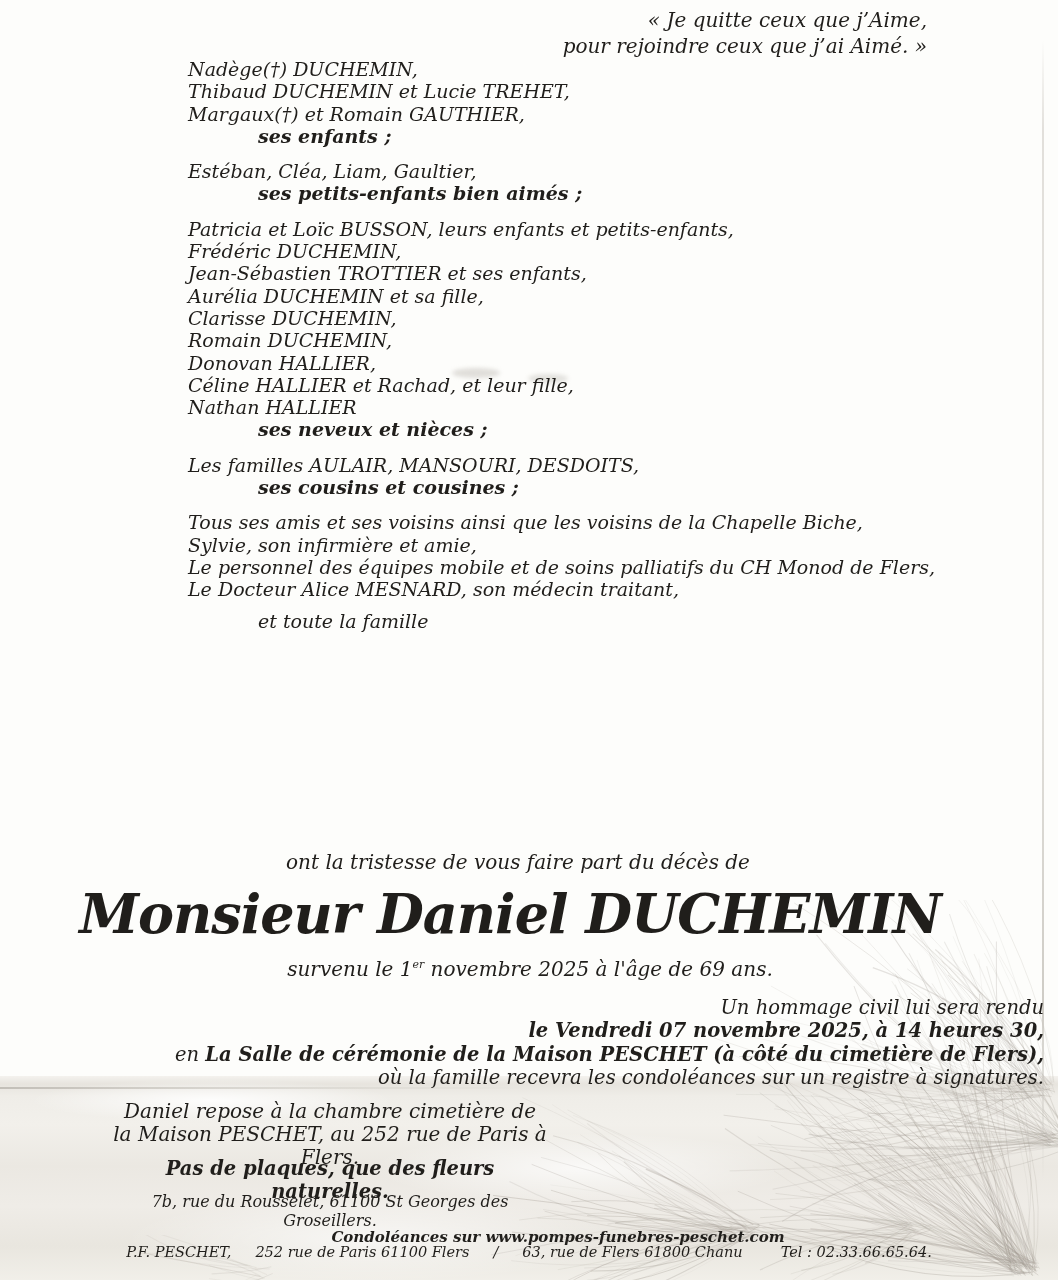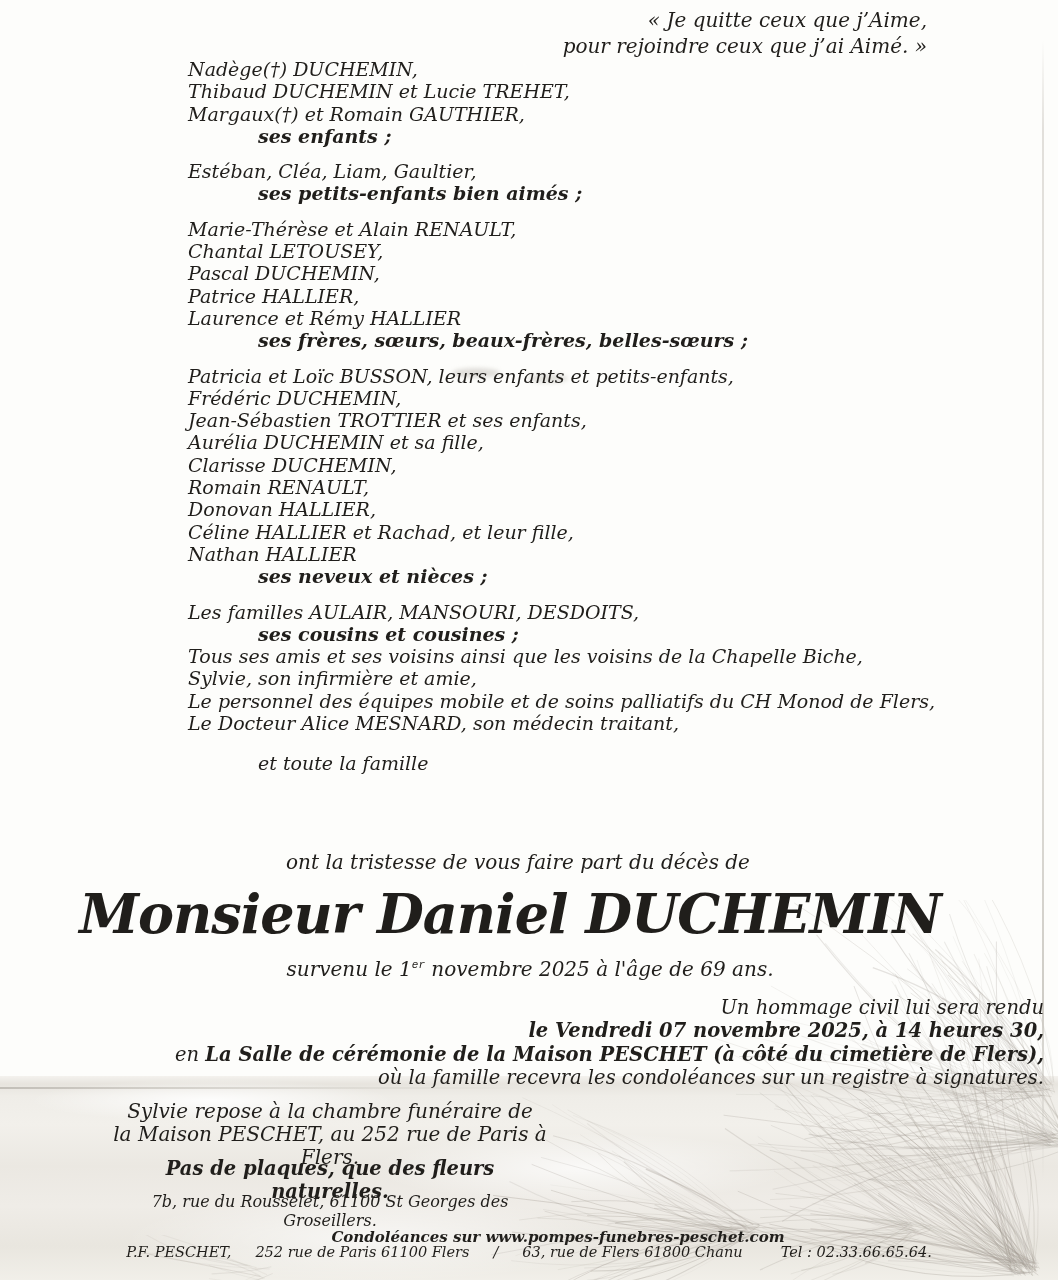--- a/index.html
+++ b/index.html
@@ -29,28 +29,28 @@
   }
   .smudge{position:absolute;border-radius:50%;filter:blur(2px);}
   .s1{left:452px;top:368px;width:48px;height:10px;background:rgba(188,184,178,.45);}
   .s2{left:528px;top:374px;width:40px;height:9px;background:rgba(188,184,178,.4);}
   
   .quote{position:absolute;top:7px;right:131px;text-align:right;font-size:20px;line-height:26px;}
   .family-col{position:absolute;left:188px;top:58px;font-size:19px;line-height:22.3px;}
   .family-group{margin-bottom:13px;}
   #family-groups .family-group:nth-child(5){margin-bottom:0;}
   .relation-label{font-weight:bold;padding-left:70px;}
-  .and-family{margin-top:18px;padding-left:70px;}
+  .and-family{margin-top:9px;padding-left:70px;}
   .announce{position:absolute;left:0;top:850px;width:1036px;text-align:center;font-size:20px;}
   .title{
     position:absolute;left:0;top:882px;width:1020px;margin:0;text-align:center;
     font-size:54px;font-weight:bold;font-style:italic;letter-spacing:-1px;white-space:nowrap;
   }
   .death-line{position:absolute;left:0;top:957px;width:1060px;text-align:center;font-size:20px;}
-  .death-line sup{font-size:0.55em;font-family:Liberation Mono, monospace;}
+  .death-line sup{font-size:0.55em;}
   .ceremony{position:absolute;left:0;top:996px;width:1044px;text-align:right;font-size:19.5px;line-height:23.4px;}
   .b{font-weight:bold;}
   .repose{position:absolute;left:110px;top:1100px;width:440px;text-align:center;font-size:20px;line-height:23px;}
   .flowers{position:absolute;left:110px;top:1157px;width:440px;text-align:center;font-size:19.5px;font-weight:bold;}
   .home-address{position:absolute;left:110px;top:1192px;width:440px;text-align:center;font-size:16px;}
   .footer1{position:absolute;left:0;top:1228px;width:1020px;text-align:center;font-size:15px;font-weight:bold;padding-left:48px;}
   .footer2{position:absolute;left:0;top:1244px;width:1058px;display:flex;justify-content:center;gap:24px;font-size:14.5px;white-space:nowrap;}
   .footer2 .tel{margin-left:14px;}
 </style>
 </head>
@@ -453,34 +453,26 @@
           <div>Nadège(†) DUCHEMIN,</div>
           <div>Thibaud DUCHEMIN et Lucie TREHET,</div>
           <div>Margaux(†) et Romain GAUTHIER,</div>
           <div class="relation-label">ses enfants ;</div>
         </div>
         <div class="family-group">
           <div>Estéban, Cléa, Liam, Gaultier,</div>
           <div class="relation-label">ses petits-enfants bien aimés ;</div>
         </div>
         <div class="family-group">
-          <div>Marie-Thérèse et Alain RENAULT,</div>
-          <div>Chantal LETOUSEY,</div>
-          <div>Pascal DUCHEMIN,</div>
-          <div>Patrice HALLIER,</div>
-          <div>Laurence et Rémy HALLIER</div>
-          <div class="relation-label">ses frères, sœurs, beaux-frères, belles-sœurs ;</div>
-        </div>
-        <div class="family-group">
           <div>Patricia et Loïc BUSSON, leurs enfants et petits-enfants,</div>
           <div>Frédéric DUCHEMIN,</div>
           <div>Jean-Sébastien TROTTIER et ses enfants,</div>
           <div>Aurélia DUCHEMIN et sa fille,</div>
           <div>Clarisse DUCHEMIN,</div>
-          <div>Romain RENAULT,</div>
+          <div>Romain DUCHEMIN,</div>
           <div>Donovan HALLIER,</div>
           <div>Céline HALLIER et Rachad, et leur fille,</div>
           <div>Nathan HALLIER</div>
           <div class="relation-label">ses neveux et nièces ;</div>
         </div>
         <div class="family-group">
           <div>Les familles AULAIR, MANSOURI, DESDOITS,</div>
           <div class="relation-label">ses cousins et cousines ;</div>
         </div>
       </div>
@@ -500,21 +492,21 @@
   <div class="death-line"><span>survenu le 1</span><sup>er</sup><span> novembre 2025 à l'âge de 69 ans.</span></div>
 
   <div class="ceremony">
     <div>Un hommage civil lui sera rendu</div>
     <div class="b">le Vendredi 07 novembre 2025, à 14 heures 30,</div>
     <div><span>en </span><span class="b">La Salle de cérémonie de la Maison PESCHET (à côté du cimetière de Flers),</span></div>
     <div>où la famille recevra les condoléances sur un registre à signatures.</div>
   </div>
 
   <div class="repose">
-    <div>Sylvie repose à la chambre funéraire de</div>
+    <div>Daniel repose à la chambre cimetière de</div>
     <div>la Maison PESCHET, au 252 rue de Paris à Flers.</div>
   </div>
 
   <div class="flowers">Pas de plaques, que des fleurs naturelles.</div>
 
   <div class="home-address">7b, rue du Rousselet, 61100 St Georges des Groseillers.</div>
 
   <div class="footer1">Condoléances sur www.pompes-funebres-peschet.com</div>
 
   <div class="footer2">

